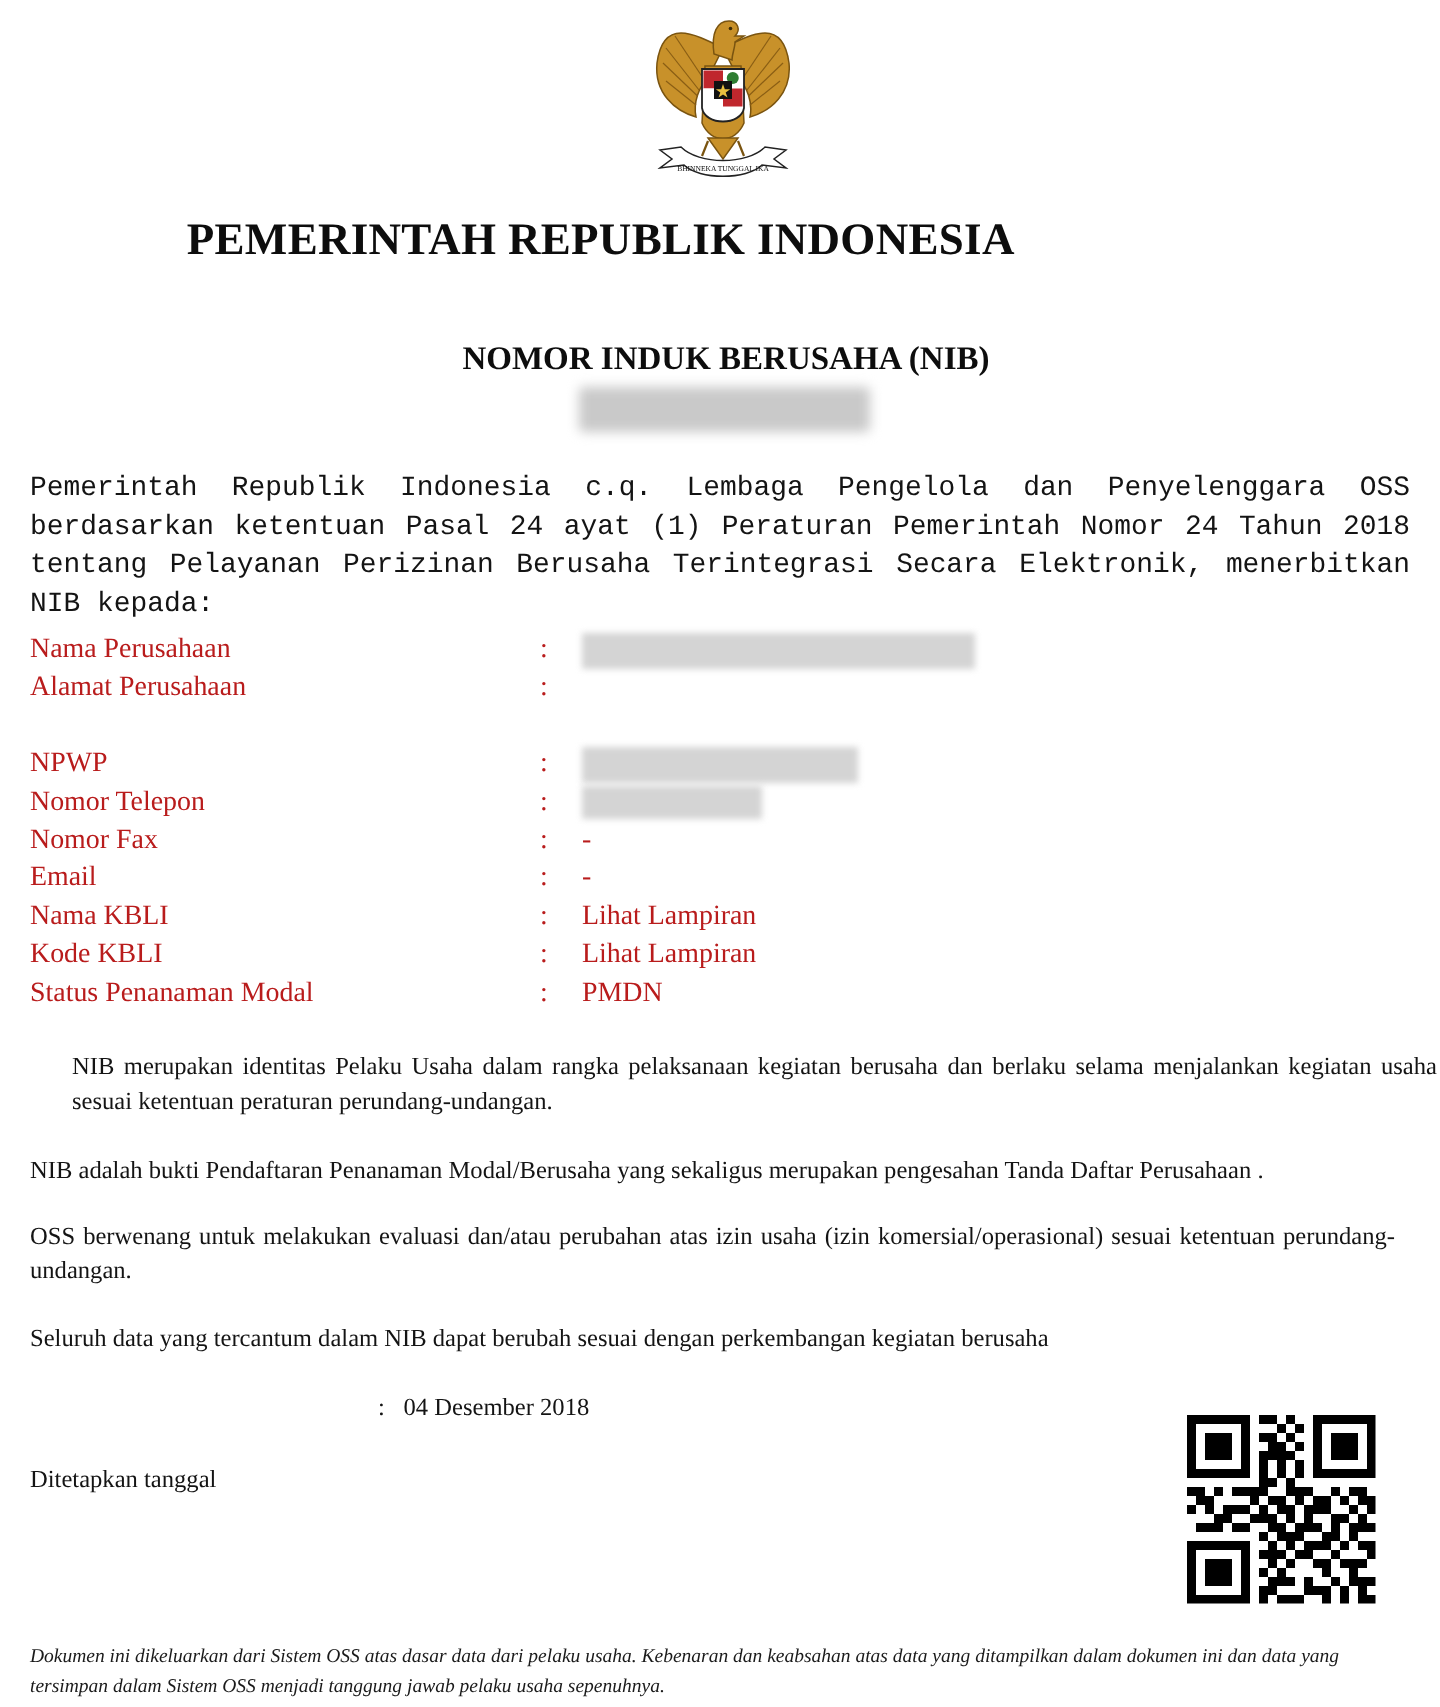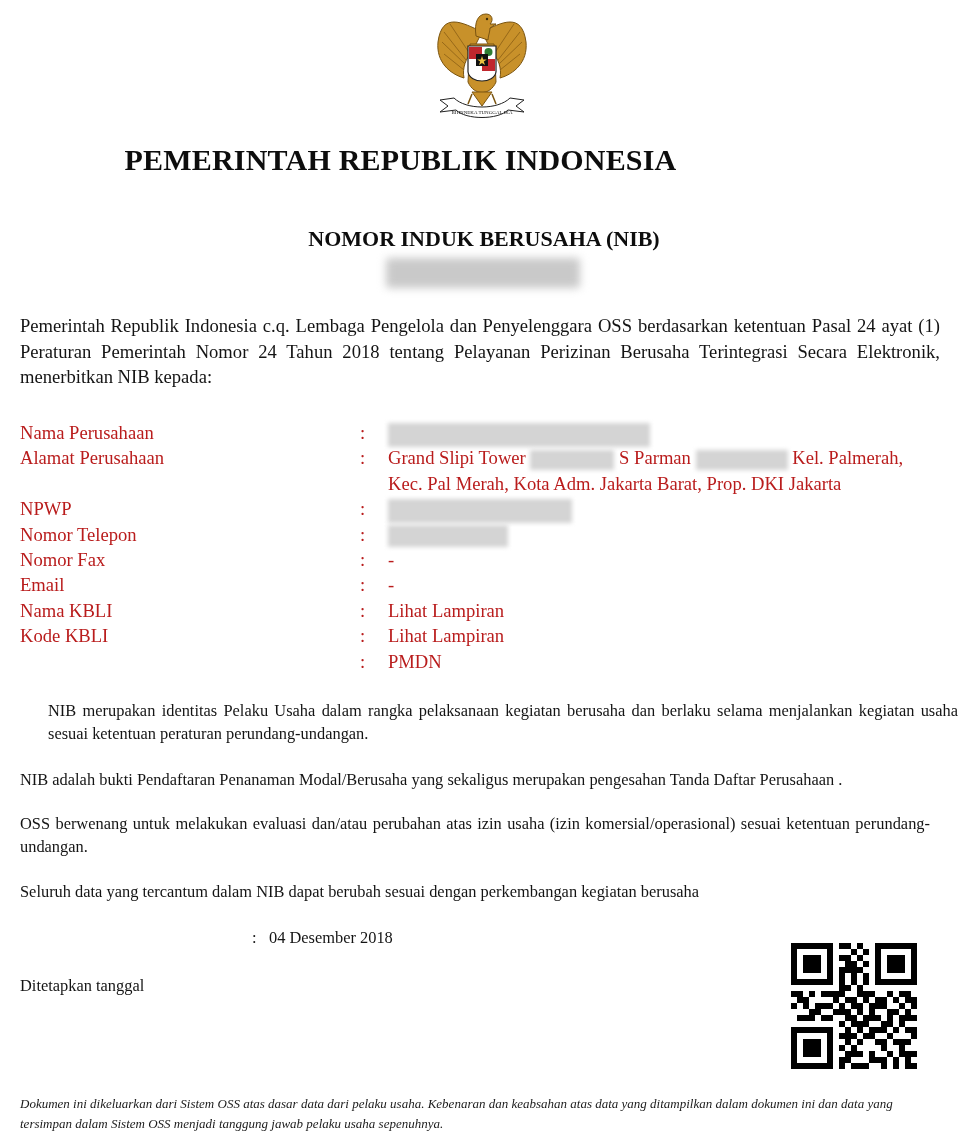--- a/index.html
+++ b/index.html
@@ -43,20 +43,21 @@
       border-radius: 3px;
     }
     .nib-redact { left: 386px; top: 258px; width: 194px; height: 30px; background: #c9c9c9; }
 
     .intro {
       left: 20px; top: 313px; width: 920px;
       font-size: 18.6px;
       line-height: 25.5px;
       text-align: justify;
       color: #141414;
+      font-family: Liberation Mono, monospace;
     }
 
     .fields {
       left: 20px; top: 420px; width: 930px;
       font-size: 18.6px;
       line-height: 25.4px;
       color: #b91c1c;
     }
     .row { position: relative; height: 25.4px; }
     .row.tall { height: 50.8px; }
@@ -157,29 +158,20 @@
   <div class="row">
     <span class="label">Nama Perusahaan</span>
     <span class="colon">:</span>
     <span class="value">
       <span class="inline-redact" style="width:262px;height:24px;"></span>
     </span>
   </div>
   <div class="row tall">
     <span class="label">Alamat Perusahaan</span>
     <span class="colon">:</span>
-    <span class="value">
-      <span>Grand Slipi Tower</span>
-      <span class="inline-redact" style="width:84px;"></span>
-      <span>S Parman</span>
-      <span class="inline-redact" style="width:92px;"></span>
-      <span>Kel. Palmerah,</span>
-      <br>
-      <span>Kec. Pal Merah, Kota Adm. Jakarta Barat, Prop. DKI Jakarta</span>
-    </span>
   </div>
   <div class="row">
     <span class="label">NPWP</span>
     <span class="colon">:</span>
     <span class="value">
       <span class="inline-redact" style="width:184px;height:24px;"></span>
     </span>
   </div>
   <div class="row">
     <span class="label">Nomor Telepon</span>
@@ -202,20 +194,21 @@
     <span class="label">Nama KBLI</span>
     <span class="colon">:</span>
     <span class="value">Lihat Lampiran</span>
   </div>
   <div class="row">
     <span class="label">Kode KBLI</span>
     <span class="colon">:</span>
     <span class="value">Lihat Lampiran</span>
   </div>
   <div class="row">
+    <span class="label">Status Penanaman Modal</span>
     <span class="colon">:</span>
     <span class="value">PMDN</span>
   </div>
 </div>
 
 <div class="abs para p1">NIB merupakan identitas Pelaku Usaha dalam rangka pelaksanaan kegiatan berusaha dan berlaku selama menjalankan kegiatan usaha sesuai ketentuan peraturan perundang-undangan.</div>
 <div class="abs para p2">NIB adalah bukti Pendaftaran Penanaman Modal/Berusaha yang sekaligus merupakan pengesahan Tanda Daftar Perusahaan .</div>
 <div class="abs para p3">OSS berwenang untuk melakukan evaluasi dan/atau perubahan atas izin usaha (izin komersial/operasional) sesuai ketentuan perundang-undangan.</div>
 <div class="abs para p4">Seluruh data yang tercantum dalam NIB dapat berubah sesuai dengan perkembangan kegiatan berusaha</div>
 

